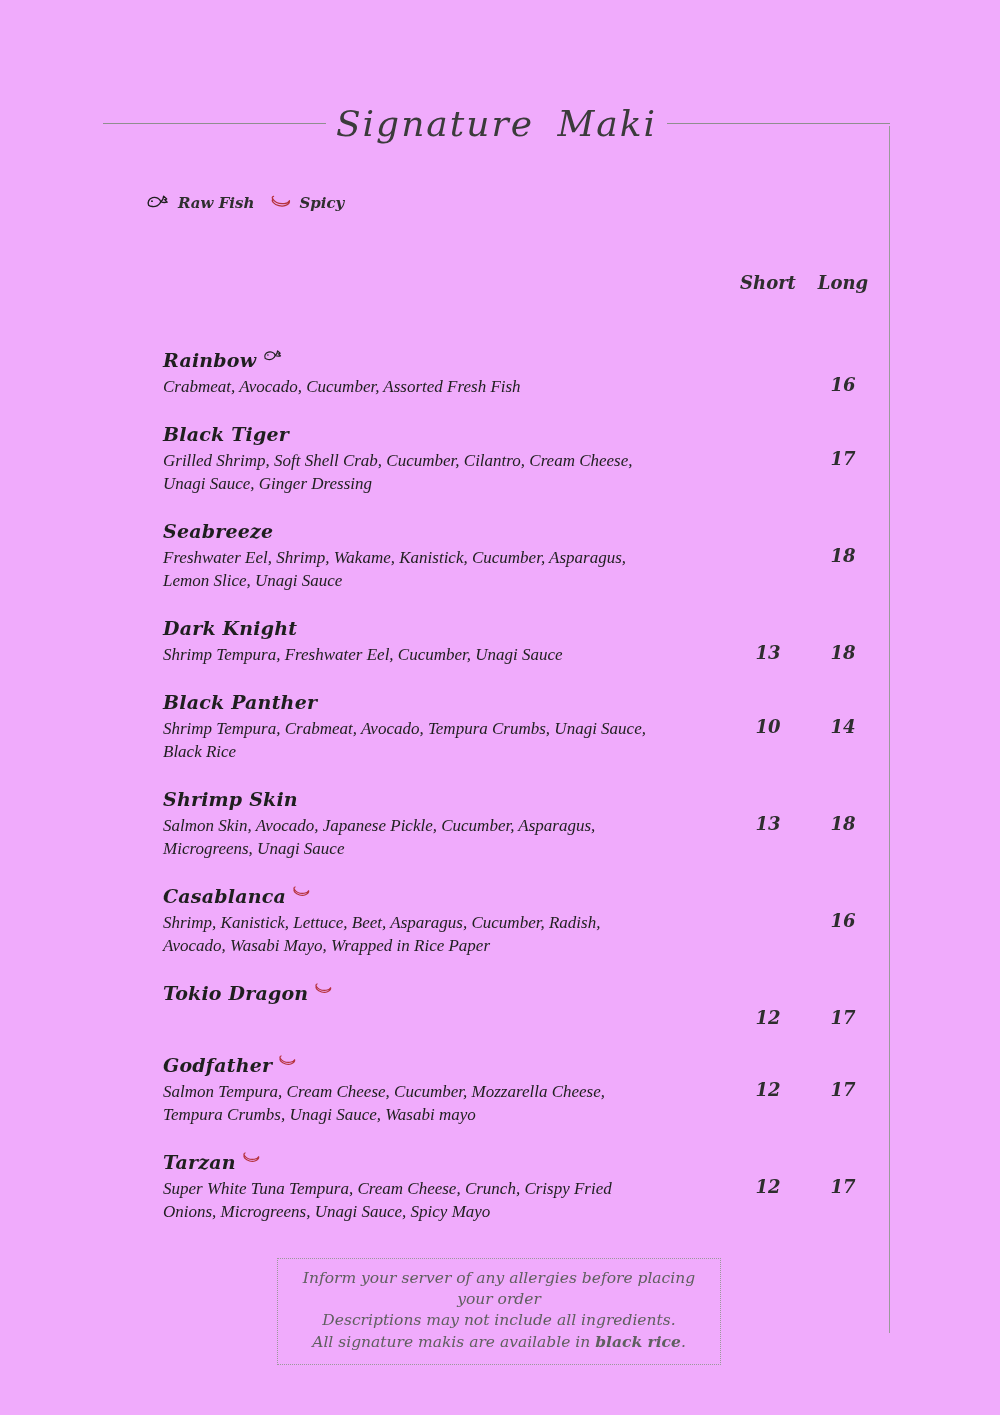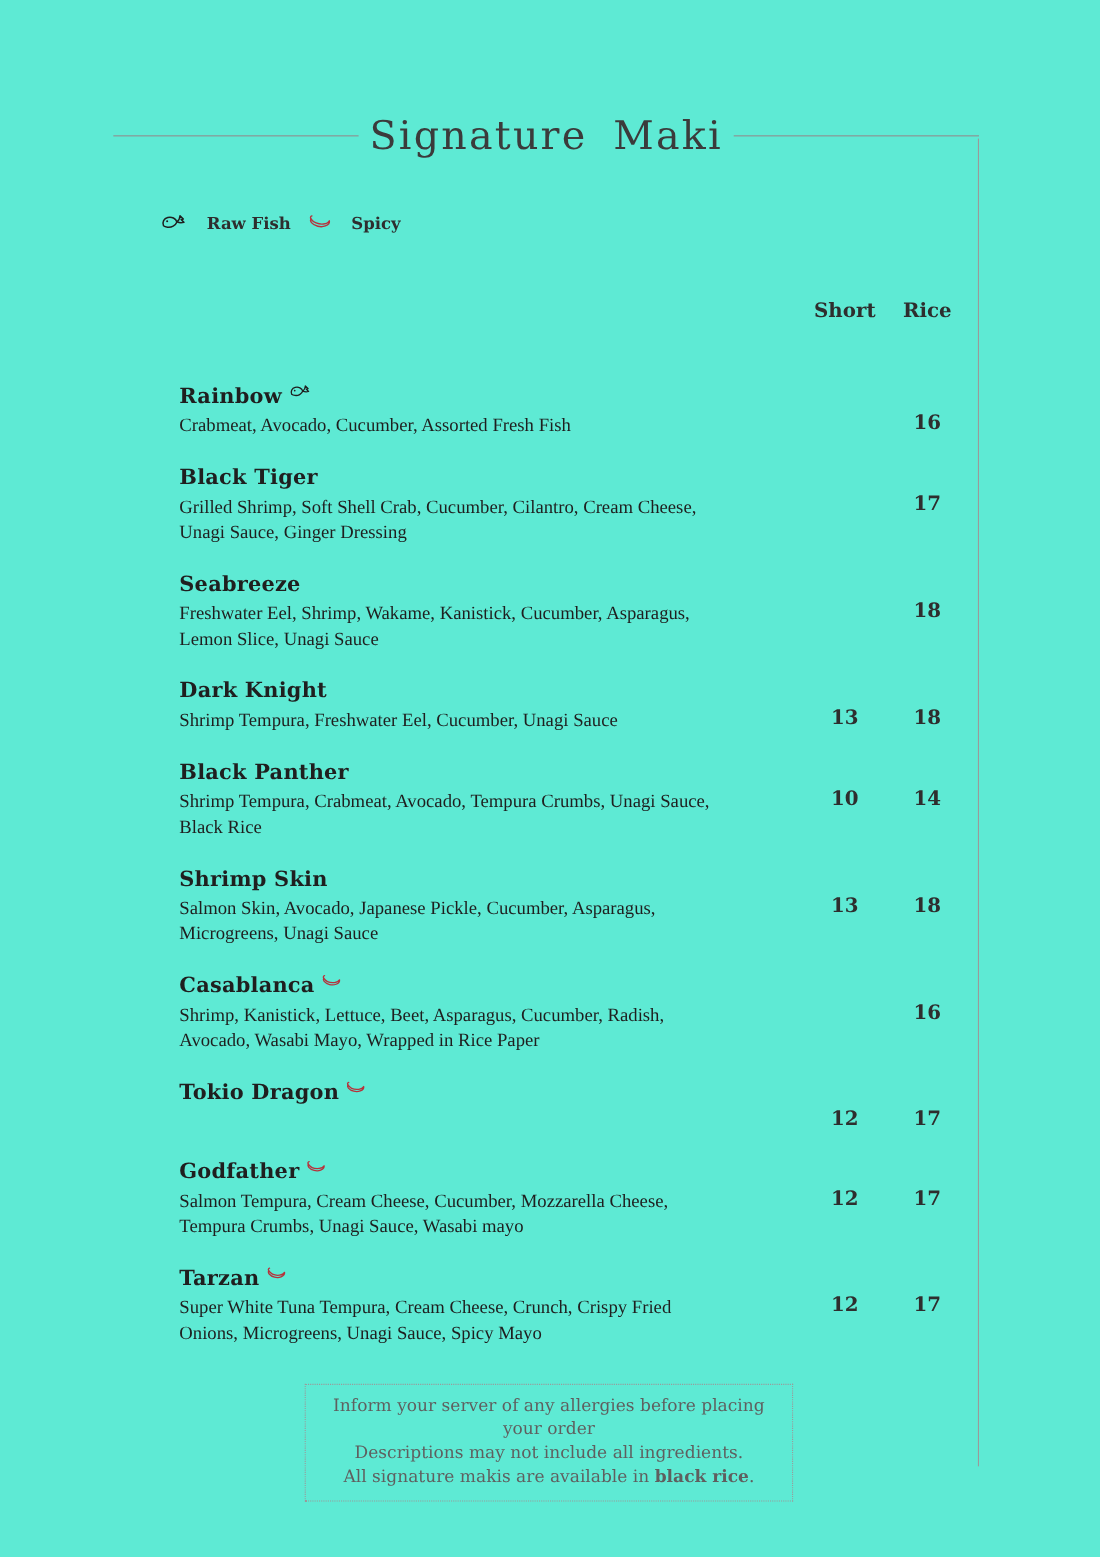--- a/index.html
+++ b/index.html
@@ -7,24 +7,25 @@
     --text-dark: #1f1f1f;
     --rule-gray: #8f8f8f;
     --footer-gray: #5f5f5f;
   }
   * { margin: 0; padding: 0; box-sizing: border-box; }
   html, body { background: #ffffff; }
   .page {
     position: relative;
     width: 1000px;
     height: 1415px;
-    background: #5eead4;
+    background: #f0abfc;
     font-family: "DejaVu Serif", serif;
     color: var(--text-dark);
     overflow: hidden;
+    font-style: italic;
   }
   
   .title-row {
     position: absolute;
     top: 103px;
     left: 103px;
     right: 110px;
     display: flex;
     align-items: center;
   }
@@ -56,21 +57,21 @@
     position: absolute;
     top: 189px;
     left: 145px;
     display: flex;
     align-items: center;
   }
   .legend-label {
     font-weight: bold;
     font-size: 15px;
     color: #2e2e2e;
-    margin-left: 18px;
+    margin-left: 8px;
   }
   .legend-spicy-icon { margin-left: 16px; }
   .icon-fish { color: var(--text-dark); display: inline-block; }
   .icon-chili { color: var(--accent-red); display: inline-block; }
   
   .col-headers {
     position: absolute;
     top: 231px;
     left: 145px;
     right: 120px;
@@ -184,21 +185,21 @@
           <path d="M2.5,4.5 C4.5,7.5 9,9.5 13.5,9 C16,8.7 17.8,7.6 18.5,6.2 C18.8,7.8 17.5,9.7 15,10.7 C11,12.3 5.5,10.8 3,7.8 C2.2,6.8 2,5.5 2.5,4.5 Z"></path>
           <path d="M2.5,4.5 C1.8,3.5 2.2,2.3 3.4,2"></path>
         </g>
       </svg>
     </span>
     <span class="legend-label">Spicy</span>
   </div>
 
   <div class="col-headers">
     <div class="col-header short">Short</div>
-    <div class="col-header long">Rice</div>
+    <div class="col-header long">Long</div>
   </div>
 
   <ul class="items">
   <li class="item">
     <div class="item-name-row">
       <span class="item-name">Rainbow</span>
       <span class="item-icon icon-fish">
         <svg viewBox="0 0 24 22" width="21" height="19" aria-hidden="true">
           <g fill="none" stroke="currentColor" stroke-width="1.4" stroke-linejoin="round" stroke-linecap="round">
             <path d="M3.5,15.5 C2.2,12.5 3.8,9.2 7.2,8.3 C10.8,7.4 14.2,9.2 15.2,12.2 C14,15.3 10.4,17.3 7,16.8 C5.6,16.6 4.3,16.2 3.5,15.5 Z"></path>

